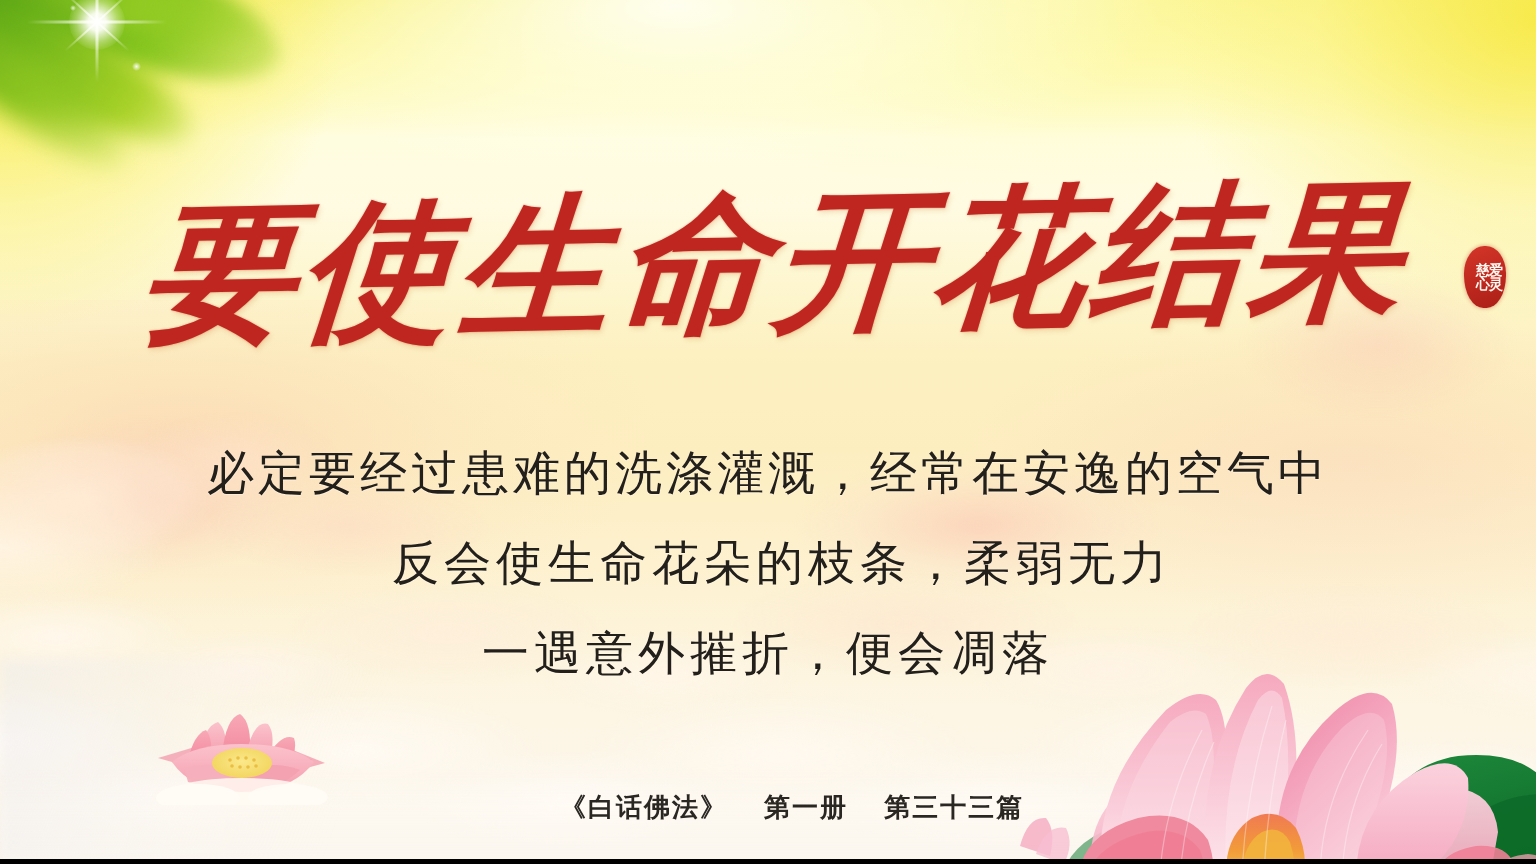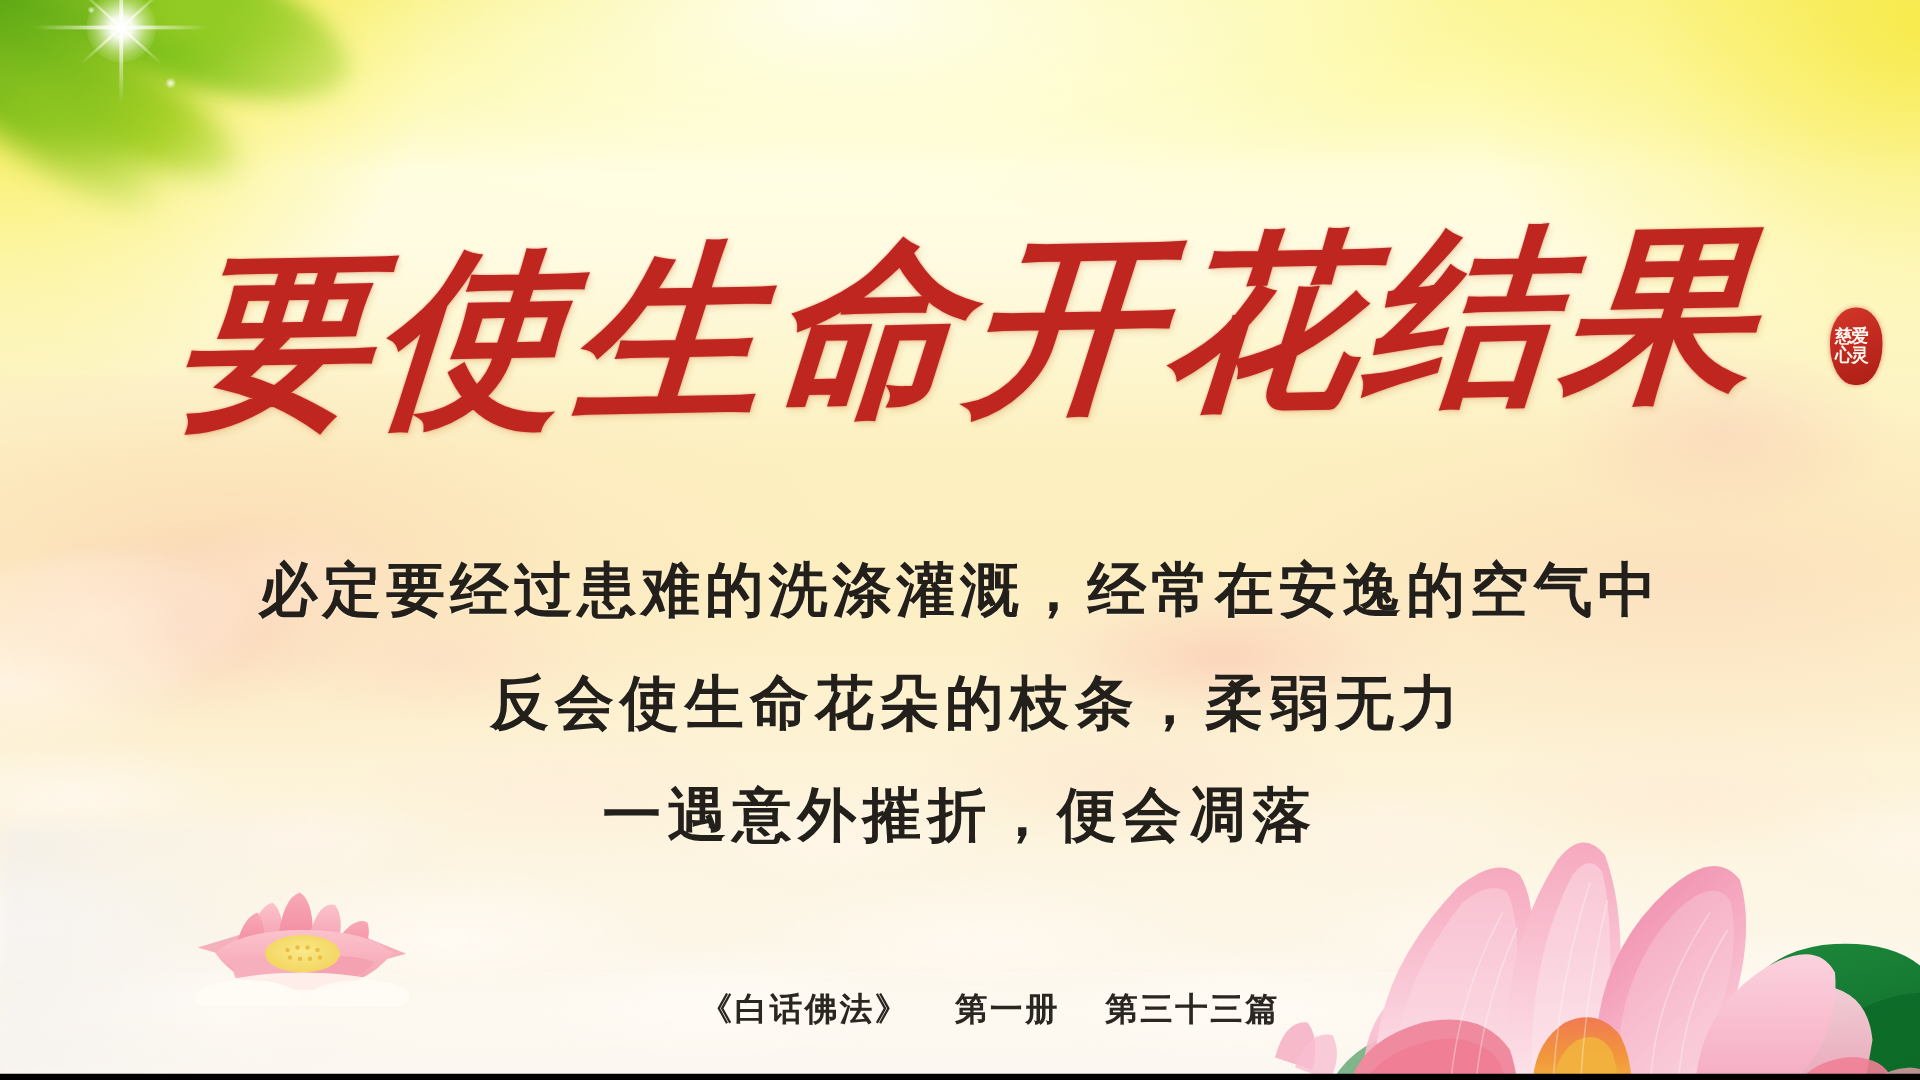--- a/index.html
+++ b/index.html
@@ -196,21 +196,21 @@
     white-space:nowrap;
     padding-left:14px;
   }
 
   .seal{
     position:absolute; left:1464px; top:246px;
     width:42px; height:62px;
     border-radius:48% 48% 46% 46% / 44% 44% 52% 52%;
     background:linear-gradient(160deg,#d4362a 0%, #c22a20 45%, #ab1f17 100%);
     box-shadow:0 0 4px rgba(170,30,20,.45);
-    display:flex; align-items:center; justify-content:flex-start;
+    display:flex; align-items:center; justify-content:flex-end;
     overflow:hidden;
   }
   .seal-chars{
     color:#fff7ef;
     font-family:"DejaVu Serif","Liberation Serif",serif;
     font-weight:700;
     font-size:14px;
     line-height:13.5px;
     width:34px;
     text-align:center;
@@ -218,21 +218,21 @@
     word-break:break-all;
     transform:scale(1,1.04);
   }
 
   .body-block{
     position:absolute; left:0; right:0; top:428px;
     text-align:center;
   }
   .body-line{
     font-family:"DejaVu Serif","Liberation Serif",serif;
-    font-weight:700;
+    font-weight:400;
     font-size:48px;
     line-height:90px;
     color:#23201c;
     letter-spacing:5px;
     white-space:nowrap;
     text-shadow:0 1px 1px rgba(255,250,235,.55);
   }
   .body-line.l1{ font-size:47px; letter-spacing:4px; }
   .body-line.l2{ font-size:47px; letter-spacing:5px;margin-left:28px; }
   .body-line.l3{ font-size:47px; letter-spacing:5px; }

